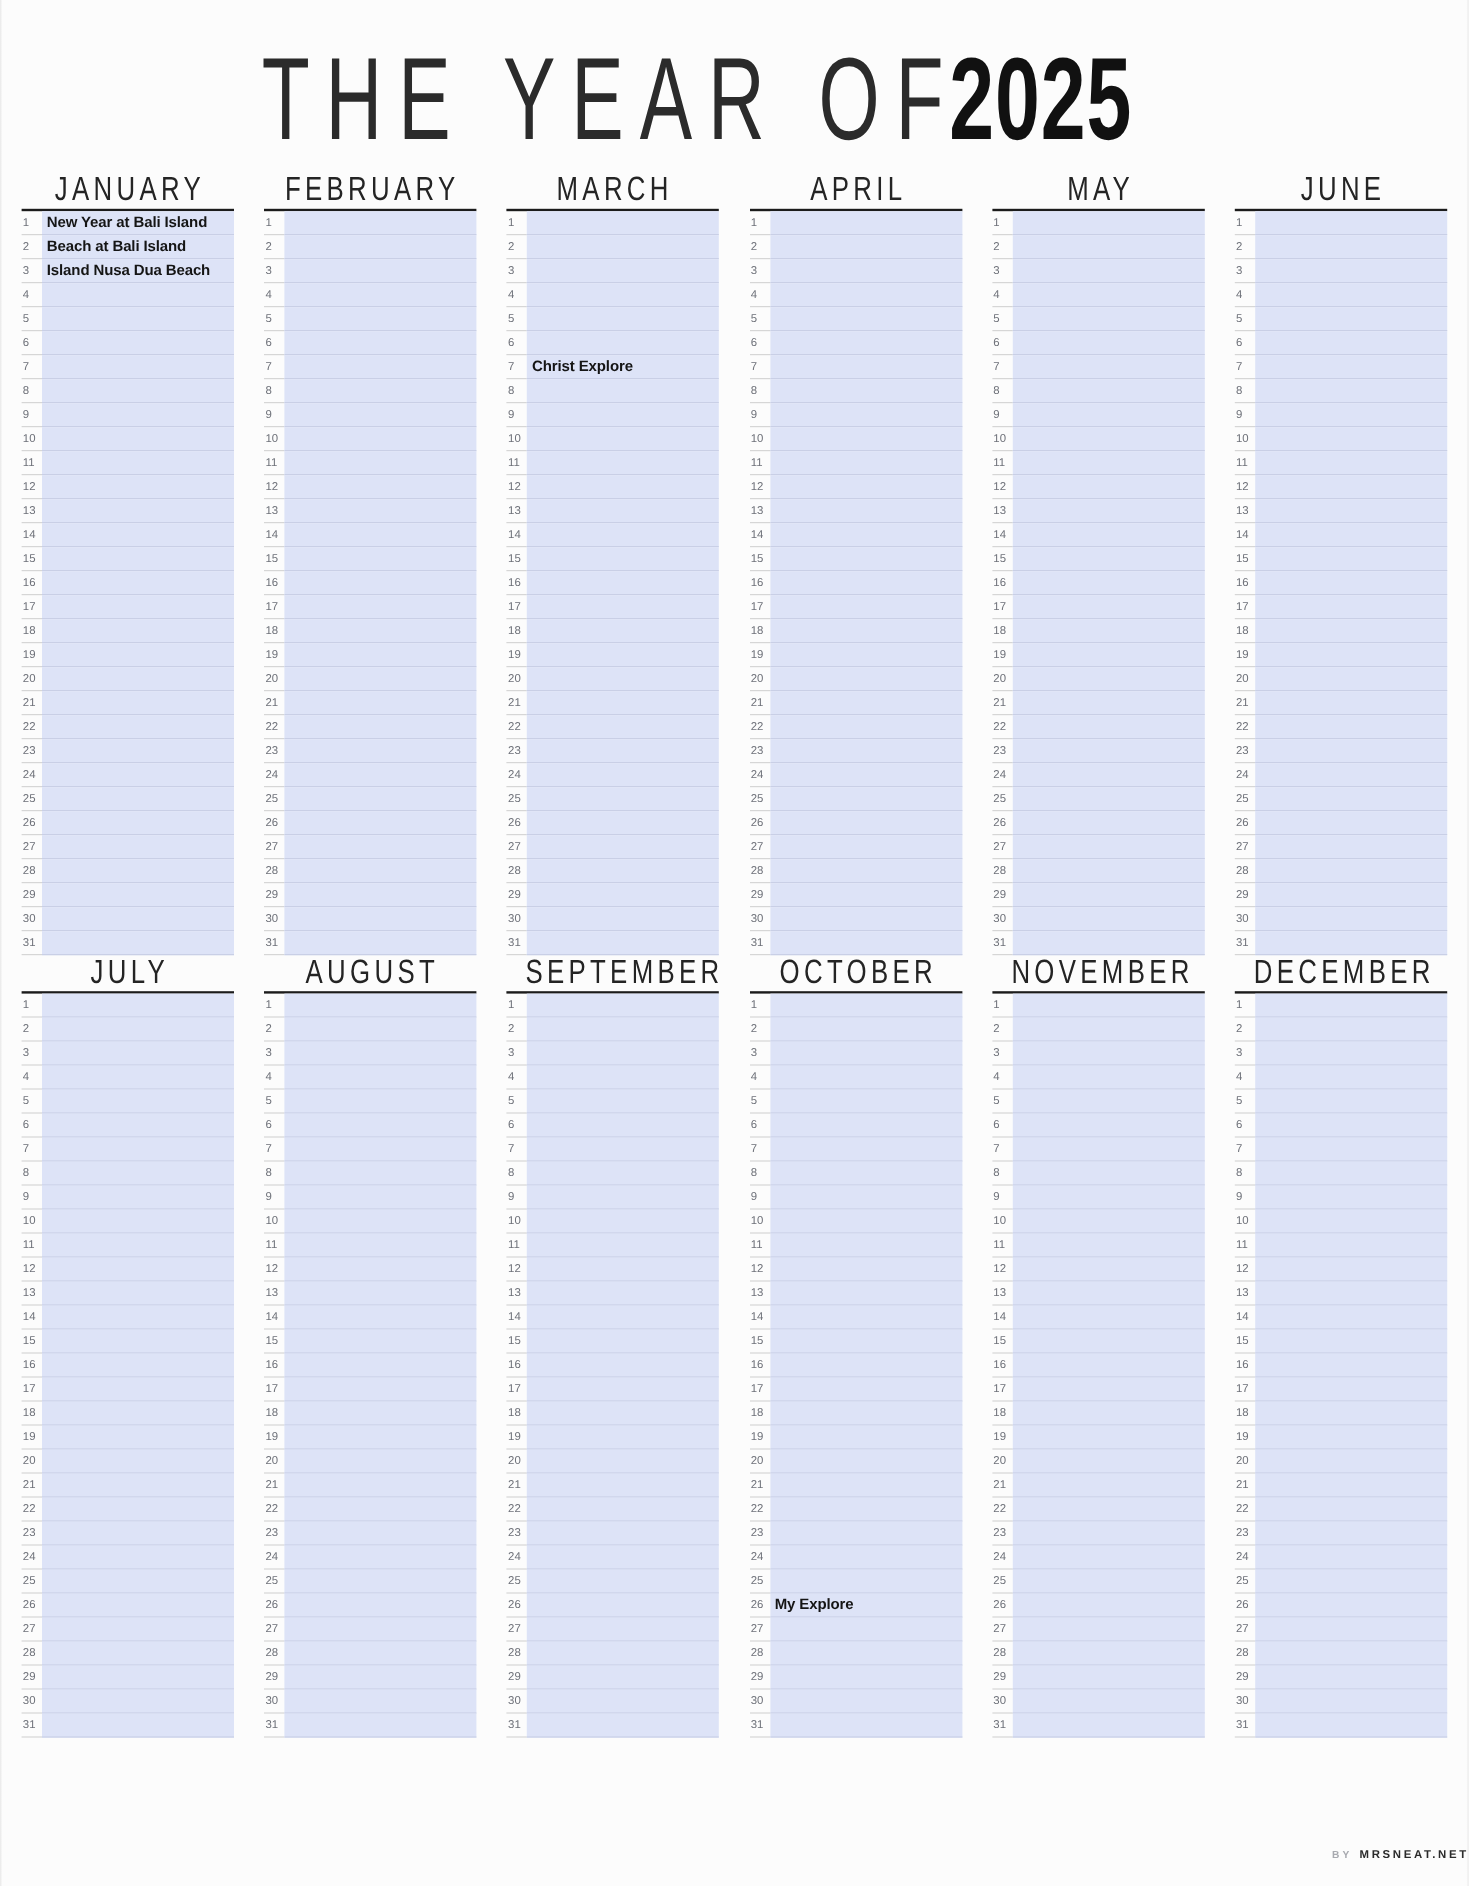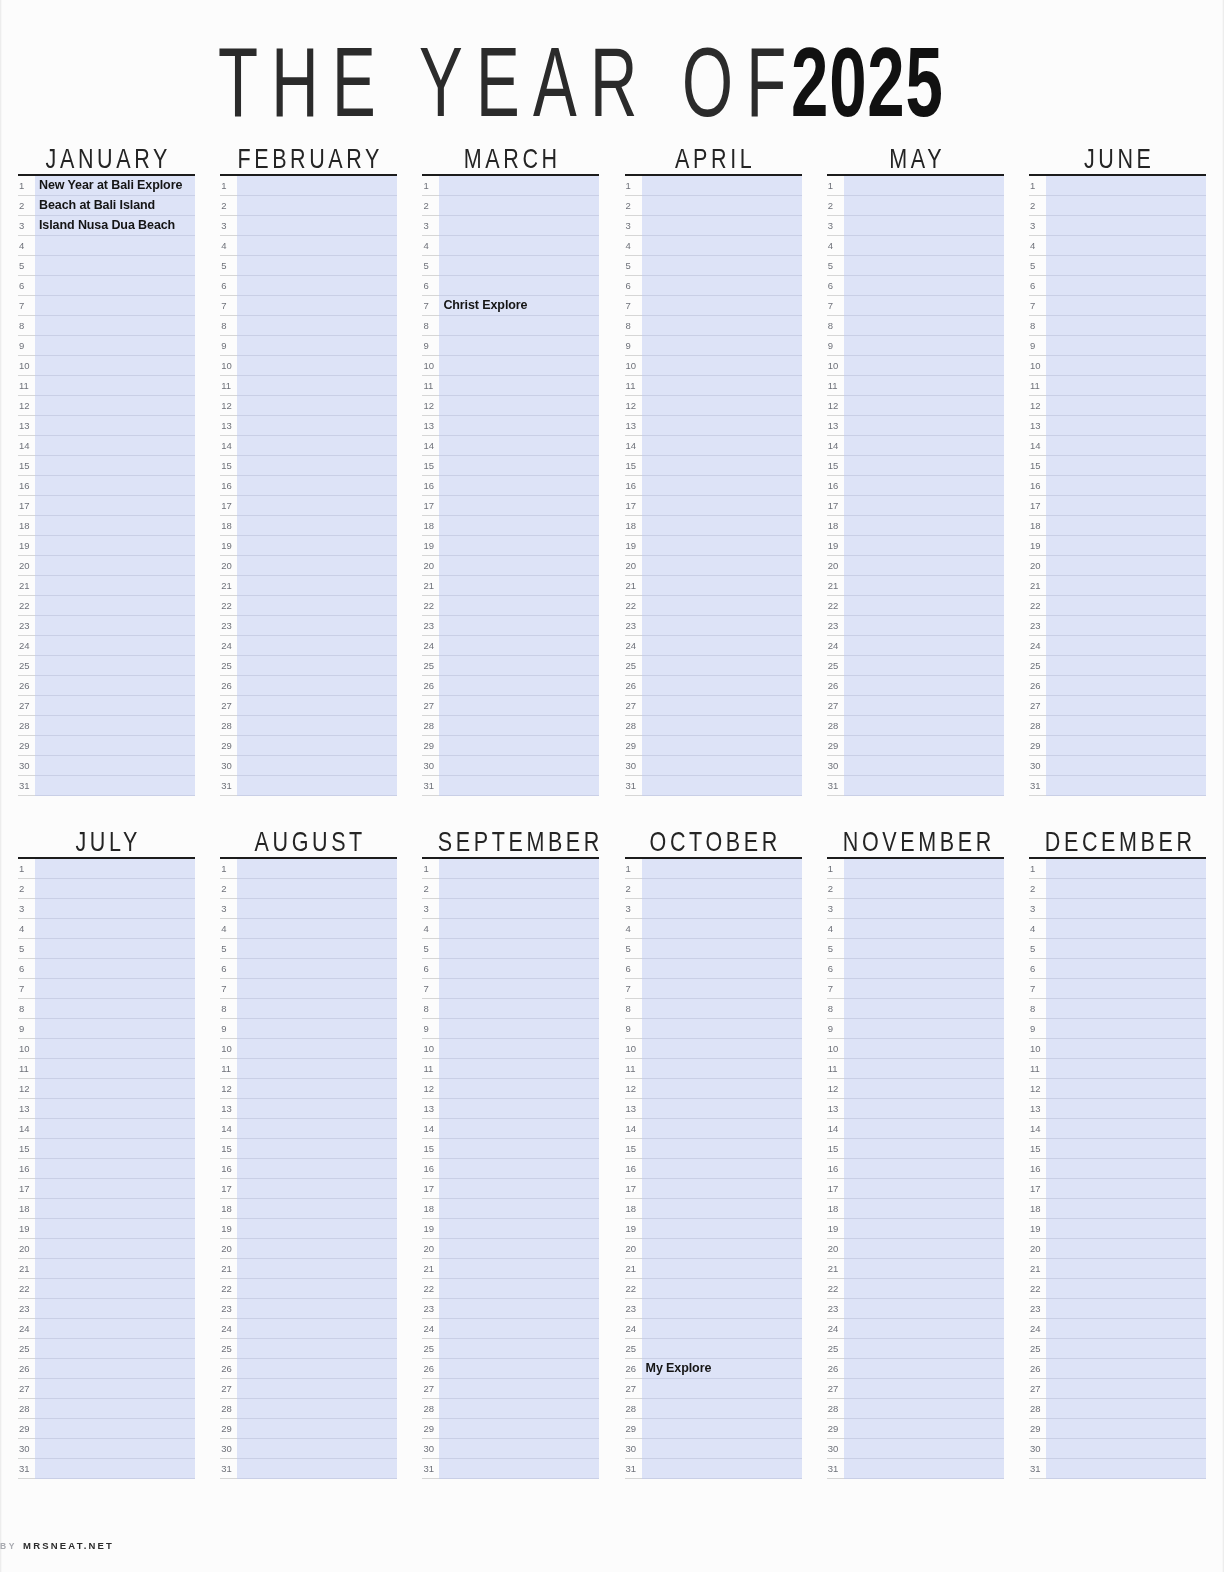--- a/index.html
+++ b/index.html
@@ -67,21 +67,20 @@
     left: 18px;
     top: 144px;
     width: 1188px;
   }
   .half {
     display: flex;
     width: 1188px;
     justify-content: space-between;
   }
   .half.second {
-    margin-top: 31px;
   }
   .month {
     width: 177px;
     box-sizing: border-box;
   }
   .month-title {
     text-align: center;
     font-family: "Liberation Sans Narrow", "Liberation Sans", sans-serif;
     font-size: 25px;
     font-weight: 400;
@@ -140,21 +139,21 @@
   }
   .month.wide-entry .day-cell { overflow: visible; }
   .month.wide-entry .day-text { z-index: 5; }
 
   
   .footer {
     position: absolute;
     left: 0;
     bottom: 19px;
     width: 1224px;
-    text-align: left;
+    text-align: right;
     white-space: nowrap;
   }
   .footer-by {
     font-size: 8.5px;
     letter-spacing: 2.6px;
     color: #a8aab0;
     font-weight: 700;
     font-family: "Liberation Sans", sans-serif;
   }
   .footer-site {
@@ -178,21 +177,21 @@
 
 <div class="calendar">
   <div class="half first">
       <div class="month wide-entry">
         <div class="month-title">JANUARY</div>
         <div class="month-rule"></div>
         <div class="days">
           <div class="day-row">
             <div class="day-num">1</div>
             <div class="day-cell">
-              <span class="day-text">New Year at Bali Explore</span>
+              <span class="day-text">New Year at Bali Island</span>
             </div>
           </div>
           <div class="day-row">
             <div class="day-num">2</div>
             <div class="day-cell">
               <span class="day-text">Beach at Bali Island</span>
             </div>
           </div>
           <div class="day-row">
             <div class="day-num">3</div>

